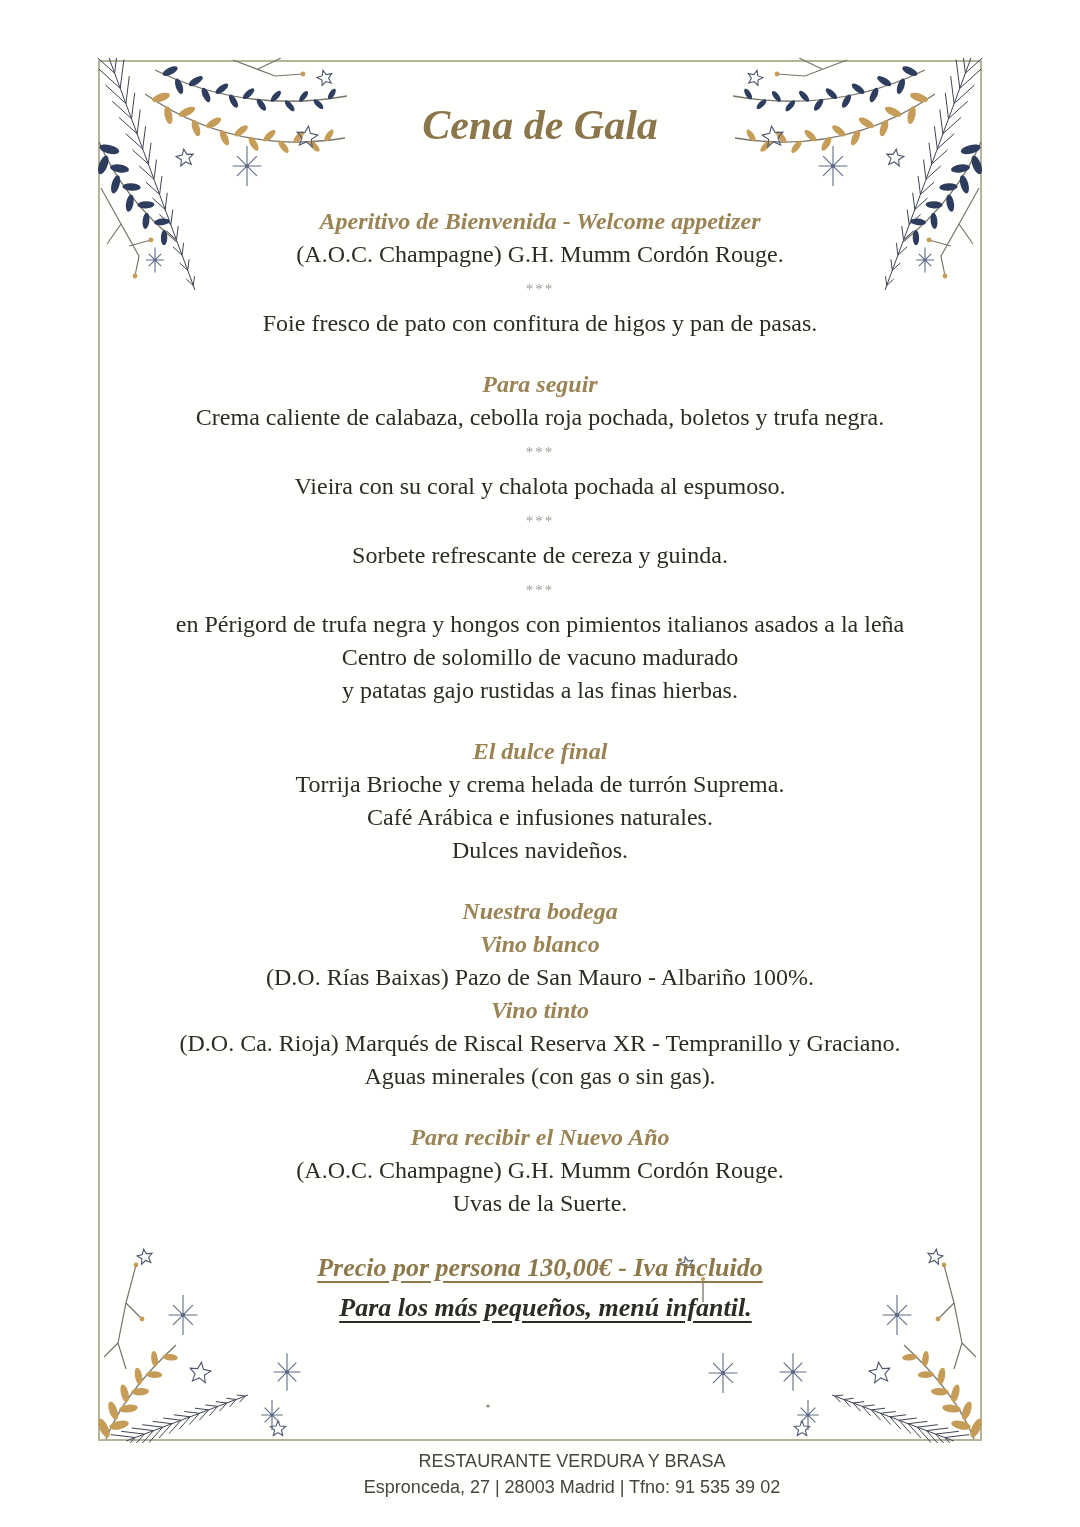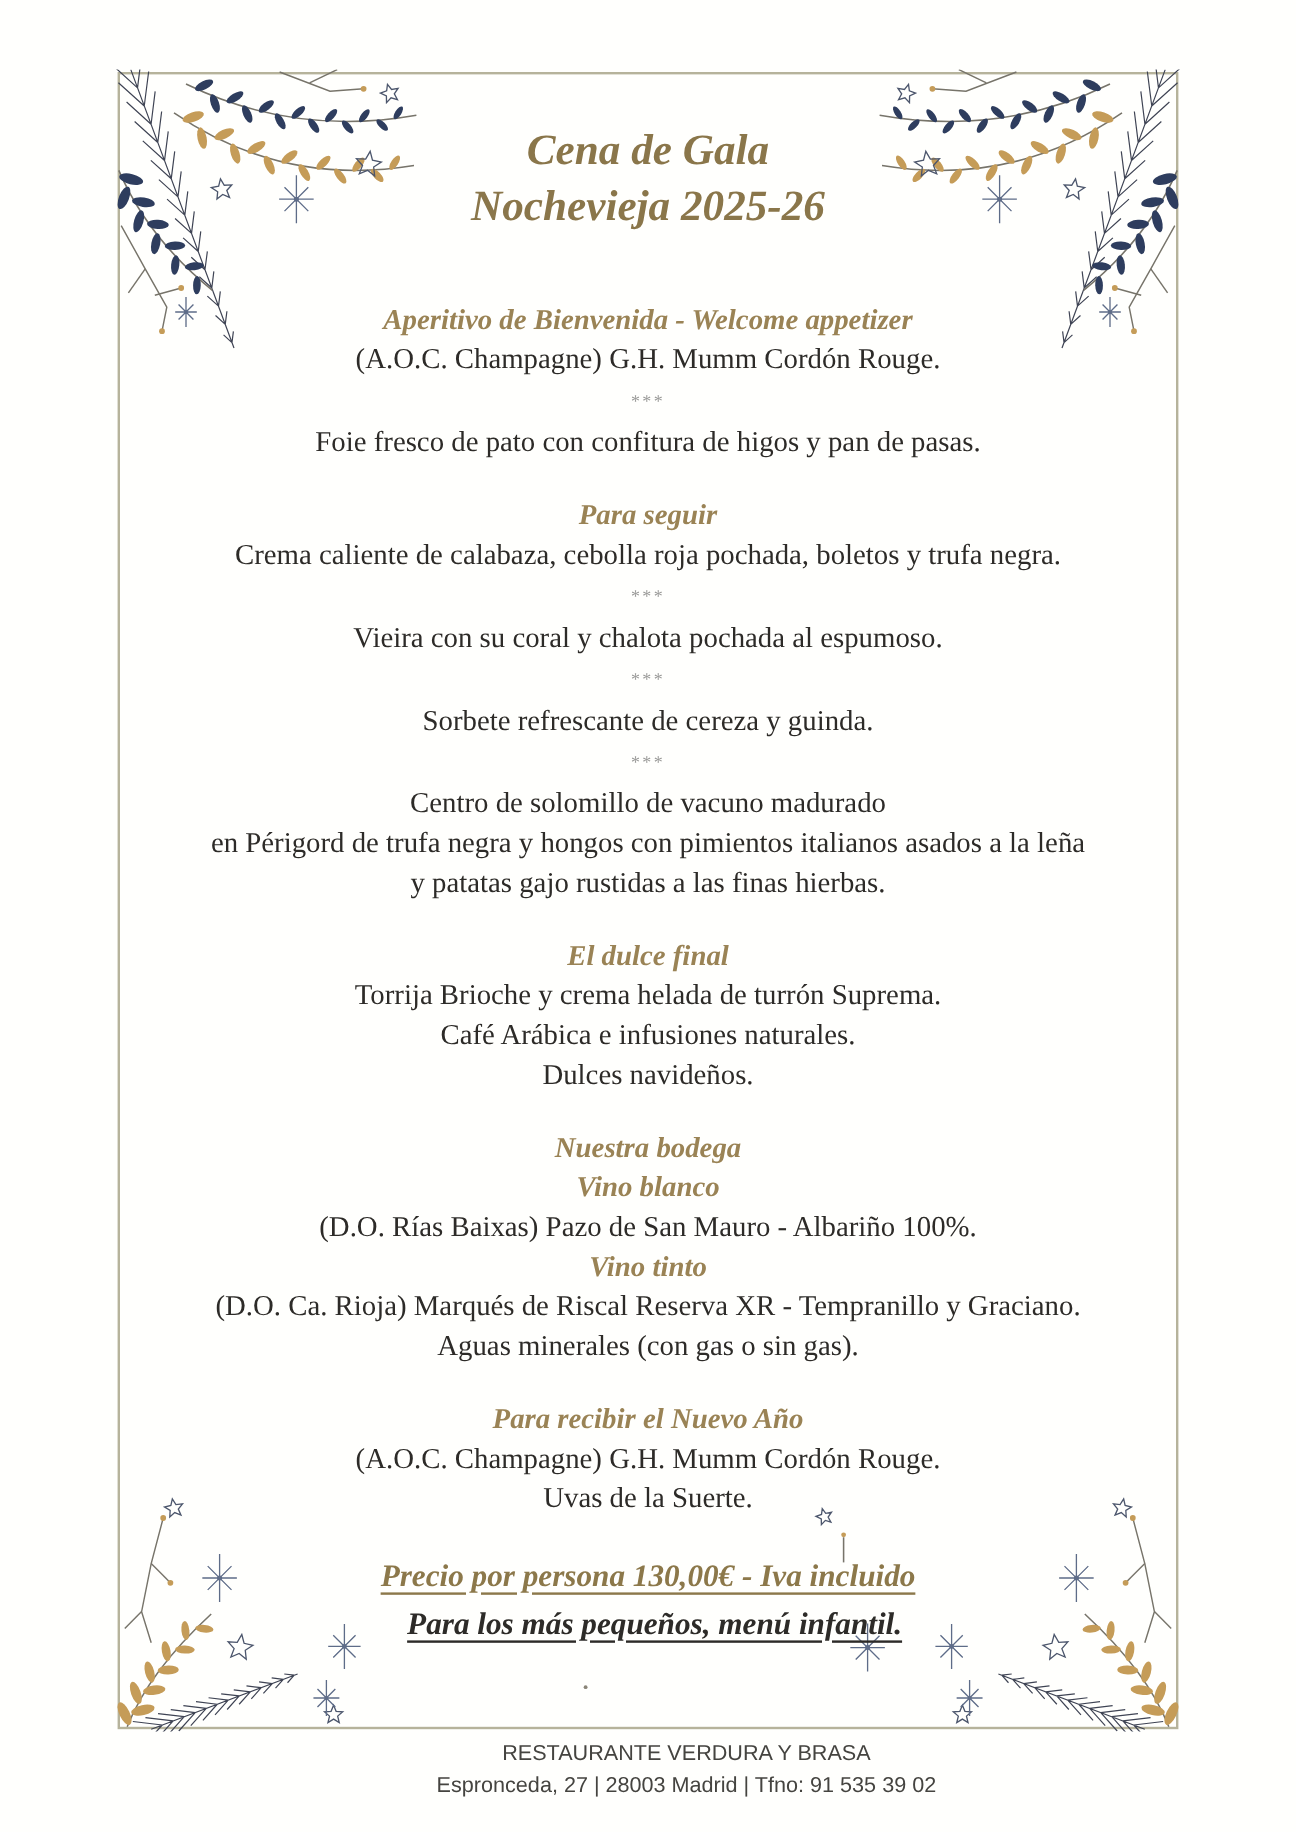--- a/index.html
+++ b/index.html
@@ -3,21 +3,21 @@
 <meta charset="utf-8">
 <title>Menu</title>
 <style>
   html,body{margin:0;padding:0;background:#fffffd;}
   .page{position:relative;width:1080px;height:1527px;background:var(--background,#fffffd);
         font-family:"Liberation Serif",serif;overflow:hidden;}
   .frame{position:absolute;left:98px;top:60px;width:884px;height:1381px;
          border:2px solid var(--border,#b6b39b);box-sizing:border-box;}
   .content{position:absolute;left:98px;top:60px;width:884px;text-align:center;
            color:var(--body_text,#2d2b28);}
-  .title{padding-top:42px;font-size:36px;font-weight:700;font-style:italic;
+  .title{padding-top:42px;font-size:42px;font-weight:700;font-style:italic;
          color:var(--gold_title,#8a764a);line-height:46px;}
   .m-line{font-size:24px;line-height:33px;}
   .m-head{font-size:24px;font-style:italic;font-weight:700;
           color:var(--gold_heading,#9a8355);line-height:33px;}
   .sep{font-size:15px;color:var(--separator,#9b9b99);line-height:30px;margin:3px 0;
        letter-spacing:2px;font-style:normal;}
   .gap{margin-top:28px;}
   .first-gap{margin-top:57px;}
   .price-main{font-size:26px;font-weight:700;font-style:italic;line-height:40px;
               color:var(--gold_price,#8c784a);text-decoration:underline;text-underline-offset:5px;}
@@ -216,40 +216,39 @@
       <path d="M685.2 1257.2L688.1 1261.1L692.9 1260.2L690.1 1264.2L692.4 1268.4L687.8 1267.0L684.5 1270.5L684.4 1265.7L680.0 1263.6L684.6 1262.0Z" fill="none" stroke="#4c566c" stroke-width="1.1"></path>
       <path d="M703 1281 L703 1302" stroke="#77746a" stroke-width="1.3" fill="none"></path>
       <circle cx="703" cy="1279" r="2" fill="#c59c58"></circle>
       <circle cx="488" cy="1406" r="1.6" fill="#8a8578"></circle>
     </svg>
 
   <div class="content">
 
     <header class="title">
       <div>Cena de Gala</div>
-      <div>Nochevieja 2025-26</div>
     </header>
 
     <section class="first-gap">
       <div class="m-head">Aperitivo de Bienvenida - Welcome appetizer</div>
       <div class="m-line">(A.O.C. Champagne) G.H. Mumm Cordón Rouge.</div>
       <div class="sep">***</div>
       <div class="m-line">Foie fresco de pato con confitura de higos y pan de pasas.</div>
     </section>
 
     <section class="gap">
       <div class="m-head">Para seguir</div>
       <div class="m-line">Crema caliente de calabaza, cebolla roja pochada, boletos y trufa negra.</div>
       <div class="sep">***</div>
       <div class="m-line">Vieira con su coral y chalota pochada al espumoso.</div>
       <div class="sep">***</div>
       <div class="m-line">Sorbete refrescante de cereza y guinda.</div>
       <div class="sep">***</div>
+      <div class="m-line">en Périgord de trufa negra y hongos con pimientos italianos asados a la leña</div>
       <div class="m-line">Centro de solomillo de vacuno madurado</div>
-      <div class="m-line">en Périgord de trufa negra y hongos con pimientos italianos asados a la leña</div>
       <div class="m-line">y patatas gajo rustidas a las finas hierbas.</div>
     </section>
 
     <section class="gap">
       <div class="m-head">El dulce final</div>
       <div class="m-line">Torrija Brioche y crema helada de turrón Suprema.</div>
       <div class="m-line">Café Arábica e infusiones naturales.</div>
       <div class="m-line">Dulces navideños.</div>
     </section>
 

